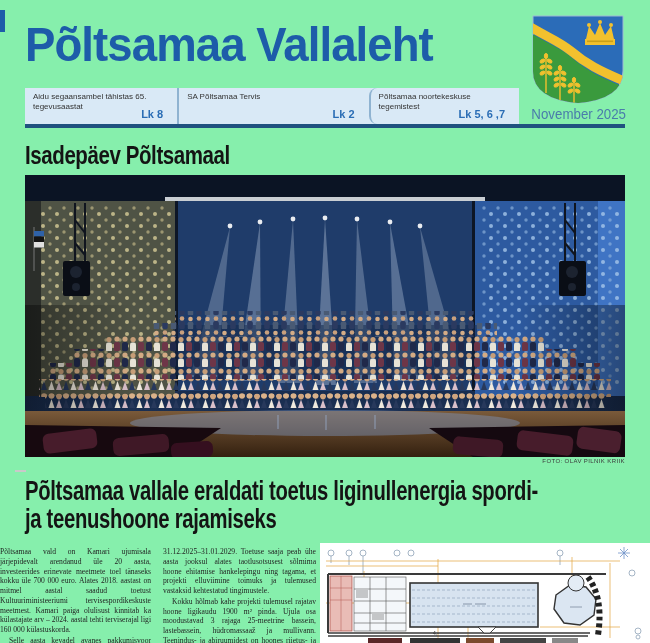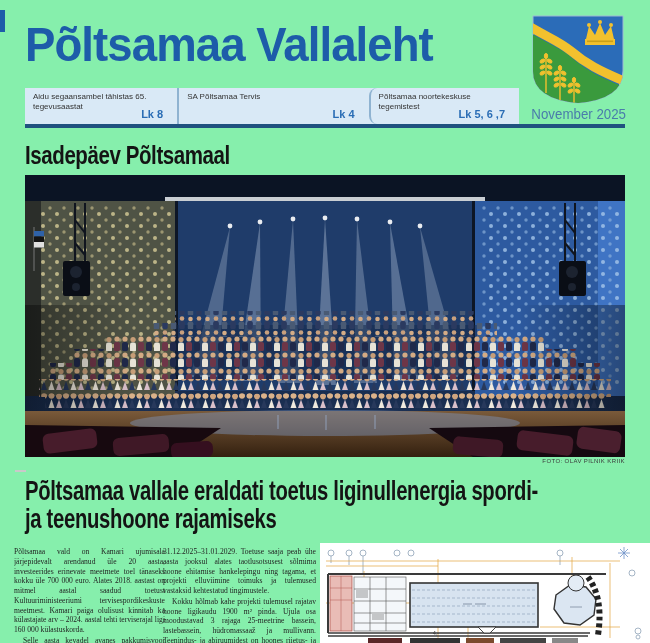--- a/index.html
+++ b/index.html
@@ -36,21 +36,21 @@
   
   .divider-tick{position:absolute;left:15px;top:470px;width:11px;height:2px;background:#c9c9c9;}
   .headline-2{position:absolute;left:25px;top:477px;font-size:27px;font-weight:700;color:#141414;
         line-height:1.04;letter-spacing:-0.4px;white-space:nowrap;
         transform:scaleX(.75);transform-origin:left top;}
   .body-col{position:absolute;top:547px;height:96px;overflow:hidden;
         font-family:"Liberation Serif",serif;font-size:7.6px;line-height:1.29;color:#1f1f1f;
         text-align:justify;}
   .body-col p{margin:0;}
   .body-col p + p{text-indent:9px;margin-top:1px;}
-  #col1{left:14px;width:151px;}
+  #col1{left:0;width:151px;}
   #col2{left:163px;width:153px;}
   .plan-frame{position:absolute;left:320px;top:543px;width:330px;height:100px;overflow:hidden;}
 </style>
 </head>
 <body>
 
 <div id="page">
 
   <div class="left-tick"></div>
   <div class="masthead-title">Põltsamaa Vallaleht</div>
@@ -111,21 +111,21 @@
   </div>
   <div class="issue-date">November  2025</div>
 
   <div class="teaser-bar">
     <div class="teaser-cell">
       <div class="teaser-title">Aidu segaansambel tähistas 65. tegevusaastat</div>
       <div class="teaser-page">Lk 8</div>
     </div>
     <div class="teaser-cell">
       <div class="teaser-title">SA Põltsamaa Tervis</div>
-      <div class="teaser-page">Lk 4</div>
+      <div class="teaser-page">Lk 2</div>
     </div>
     <div class="teaser-cell">
       <div class="teaser-title">Põltsamaa noortekeskuse tegemistest</div>
       <div class="teaser-page">Lk 5, 6 ,7</div>
     </div>
   </div>
   <div class="masthead-rule"></div>
 
   <div class="headline-1">Isadepäev Põltsamaal</div>
 

